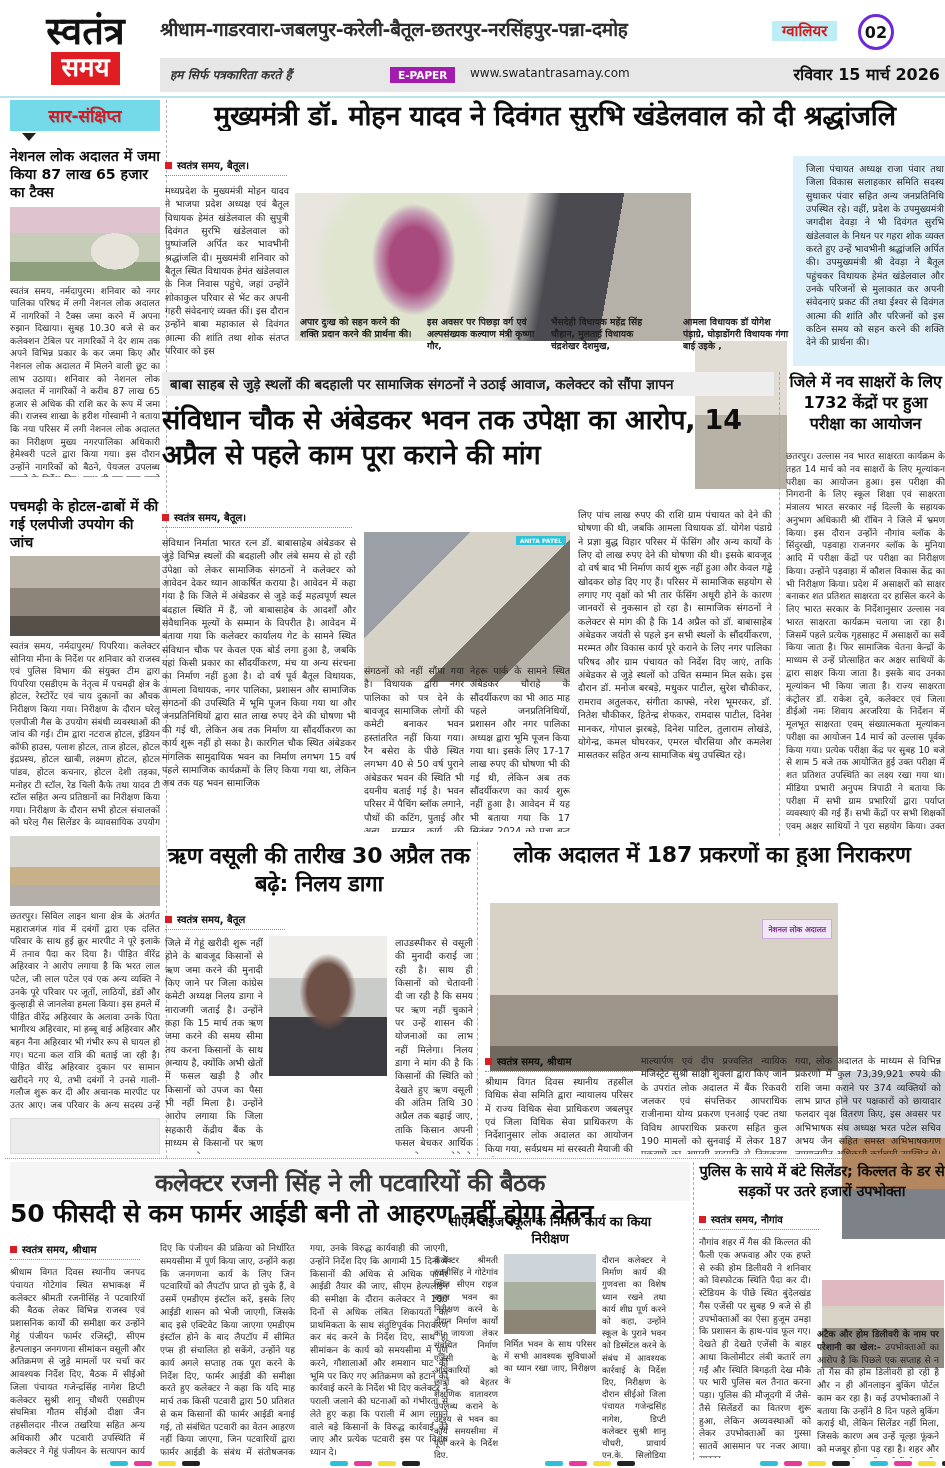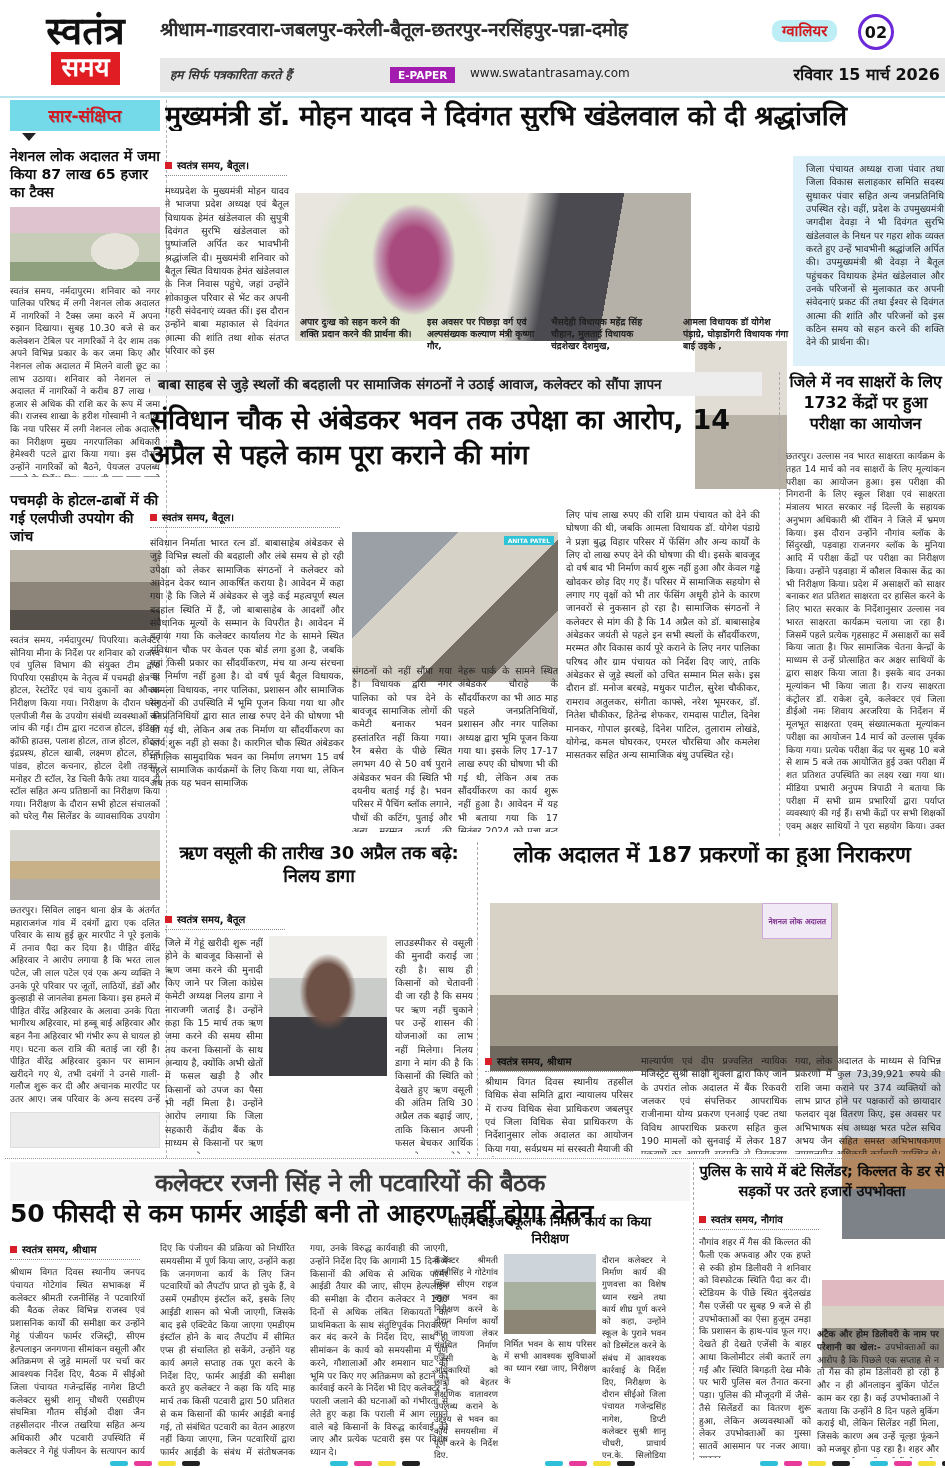--- a/index.html
+++ b/index.html
@@ -12,21 +12,21 @@
   .byline{font-size:10px;font-weight:700;color:#101010;padding-bottom:3px;border-bottom:1px dotted #8a8a8a;}
   .bullet{display:inline-block;width:7px;height:7px;background:#d61f26;margin-right:5px;}
   .caption{font-size:9.2px;font-weight:600;line-height:1.32;color:#222;overflow:hidden;}
   .ph{background:linear-gradient(135deg,#d8d5ce,#b9b6ae 60%,#a5a29a);overflow:hidden;position:relative;}
   .vdash{border-left:1px dashed #aaa;}
   
   .logo-top{font-size:38px;font-weight:800;color:#111;line-height:1;}
   .logo-bottom{display:inline-block;background:#e01d23;color:#fff;font-weight:800;font-size:26px;
                padding:1px 10px 3px;line-height:1.1;margin-top:2px;}
   .cities{font-size:19px;font-weight:800;color:#2e2e2e;letter-spacing:-0.3px;}
-  .edition-pill{background:#bdeef5;color:#d11920;font-weight:800;font-size:15px;padding:2px 10px;border-radius:9px;}
+  .edition-pill{background:#bdeef5;color:#d11920;font-weight:800;font-size:15px;padding:2px 10px;border-radius:1px;font-family:Liberation Serif, serif;}
   .page-circle{width:30px;height:30px;border-radius:50%;background:#fff;border:3px solid #6d28d9;
                font-size:16px;font-weight:800;color:#111;display:flex;align-items:center;justify-content:center;}
   .head-strip{background:#e7e7e7;}
   .tagline{font-size:12px;font-style:italic;font-weight:700;color:#333;}
   .epaper{background:#a21caf;color:#fff;font-size:10.5px;font-weight:800;padding:2px 8px;}
   .website{font-size:12px;color:#222;}
   .dateline{font-size:16px;font-weight:800;color:#111;}
   .head-rule{border-top:2px solid #b9e4ee;}
   
   #sidebar{left:10px;top:100px;width:150px;height:1058px;border-right:1px dashed #b5b5b5;padding-right:6px;}
@@ -49,22 +49,22 @@
   #ph-tr2{background:linear-gradient(180deg,#e2ddd4 0 50%,#b8b2a6 50%);}
   #ph-amb{background:linear-gradient(135deg,#9aa0a6 0 30%,#d6d2c8 30% 60%,#756f66 60% 80%,#b9b4ab 80%);}
   #ph-loan{background:radial-gradient(46px 62px at 50% 40%,#6e5146 0 45%,transparent 62%),
            linear-gradient(180deg,#efeeea 0 30%,#caccc9 30% 58%,#3c3c40 58%);}
   #ph-ad1{background:linear-gradient(180deg,#d8d2c6 0 55%,#9d9688 55% 85%,#6f695f 85%);}
   #ph-ad2{background:linear-gradient(180deg,#cfd4da 0 40%,#b3875f 40% 70%,#7d8288 70%);}
   #ph-cm{background:linear-gradient(180deg,#cdd5db 0 35%,#a8b0a0 35% 70%,#8c8475 70%);}
   #ph-gas{background:linear-gradient(180deg,#e0b9c0 0 30%,#d9d2c6 30% 55%,#8e8a82 55%);}
   .photo-chip{position:absolute;top:4px;right:4px;background:#2fc3d7;color:#fff;font-size:6px;
               font-weight:700;padding:1px 4px;}
-  .photo-banner{position:absolute;top:0;right:6px;background:#f2e9f6;color:#7b2d8b;font-size:7.5px;
-                font-weight:800;padding:12px 5px;border:1px solid #cfa8dc;}
+  .photo-banner{position:absolute;top:16px;right:6px;background:#f2e9f6;color:#7b2d8b;font-size:7.5px;
+                font-weight:800;padding:4px 5px;border:1px solid #cfa8dc;}
   
   .kicker{background:#ededed;font-size:13.5px;font-weight:800;color:#1d1d1d;padding:3px 8px;}
   .sidebox{background:#def0f9;padding:6px 13px;}
   .lead-bold{font-weight:800;}
   .hr-dot{border-top:1px dotted #999;}
   .banner-strip{background:#f5f5f5;text-align:center;font-size:24px;font-weight:700;color:#3a3a3a;
                 padding:3px 0;letter-spacing:-0.3px;}
   
   .regs{display:flex;gap:6px;}
   .regs span{display:inline-block;width:18px;height:5px;border-radius:2px;}
@@ -96,66 +96,66 @@
   <div id="sidebar" class="abs">
     <div class="sb-title">सार-संक्षिप्त</div>
     <div class="sb-tri"></div>
 
     <div>
       <div class="sb-head">नेशनल लोक अदालत में जमा किया 87 लाख 65 हजार का टैक्स</div>
       <div id="ph-sb1" class="ph sb-photo" style="height:74px;"></div>
       <div class="sb-body" style="max-height:192px;">स्वतंत्र समय, नर्मदापुरम। शनिवार को नगर पालिका परिषद में लगी नेशनल लोक अदालत में नागरिकों ने टैक्स जमा करने में अपना रुझान दिखाया। सुबह 10.30 बजे से कर कलेक्शन टेबिल पर नागरिकों ने देर शाम तक अपने विभिन्न प्रकार के कर जमा किए और नेशनल लोक अदालत में मिलने वाली छूट का लाभ उठाया। शनिवार को नेशनल लोक अदालत में नागरिकों ने करीब 87 लाख 65 हजार से अधिक की राशि कर के रूप में जमा की। राजस्व शाखा के हरीश गोस्वामी ने बताया कि नया परिसर में लगी नेशनल लोक अदालत का निरीक्षण मुख्य नगरपालिका अधिकारी हेमेश्वरी पटले द्वारा किया गया। इस दौरान उन्होंने नागरिकों को बैठने, पेयजल उपलब्ध कराने के निर्देश दिए। साथ ही कर जमा करने आने वाले लोगों से चर्चा भी की। कर जमा करने में समूची राजस्व टीम लगी रही। गोस्वामी ने बताया कि शनिवार को नेशनल लोक अदालत में कुल 87 लाख 65 हजार 118 रुपए जमा किए गए।</div>
     </div>
 
-    <div style="margin-top:14px;">
+    <div style="margin-top:20px;">
       <div class="sb-head">पचमढ़ी के होटल-ढाबों में की गई एलपीजी उपयोग की जांच</div>
       <div id="ph-sb2" class="ph sb-photo" style="height:80px;"></div>
       <div class="sb-body" style="max-height:186px;">स्वतंत्र समय, नर्मदापुरम/ पिपरिया। कलेक्टर सोनिया मीना के निर्देश पर शनिवार को राजस्व एवं पुलिस विभाग की संयुक्त टीम द्वारा पिपरिया एसडीएम के नेतृत्व में पचमढ़ी क्षेत्र के होटल, रेस्टोरेंट एवं चाय दुकानों का औचक निरीक्षण किया गया। निरीक्षण के दौरान घरेलू एलपीजी गैस के उपयोग संबंधी व्यवस्थाओं की जांच की गई। टीम द्वारा नटराज होटल, इंडियन कॉफी हाउस, पलाश होटल, ताज होटल, होटल इंद्रप्रस्थ, होटल खाबी, लक्ष्मण होटल, होटल पांडव, होटल कचनार, होटल देशी तड़का, मनोहर टी स्टॉल, रेड चिली कैफे तथा यादव टी स्टॉल सहित अन्य प्रतिष्ठानों का निरीक्षण किया गया। निरीक्षण के दौरान सभी होटल संचालकों को घरेलू गैस सिलेंडर के व्यावसायिक उपयोग को लेकर हिदायत दी गई तथा निर्देशित किया गया कि भविष्य में यदि कहीं घरेलू एलपीजी गैस का उपयोग पाया गया तो संबंधित के विरुद्ध नियमानुसार सख्त कार्रवाई की जाएगी।</div>
     </div>
 
     <div style="margin-top:10px;">
       <div id="ph-sb3" class="ph sb-photo" style="height:70px;"></div>
       <div class="sb-body" style="max-height:200px;">छतरपुर। सिविल लाइन थाना क्षेत्र के अंतर्गत महाराजगंज गांव में दबंगों द्वारा एक दलित परिवार के साथ हुई क्रूर मारपीट ने पूरे इलाके में तनाव पैदा कर दिया है। पीड़ित वीरेंद्र अहिरवार ने आरोप लगाया है कि भरत लाल पटेल, जी लाल पटेल एवं एक अन्य व्यक्ति ने उनके पूरे परिवार पर जूतों, लाठियों, डंडों और कुल्हाड़ी से जानलेवा हमला किया। इस हमले में पीड़ित वीरेंद्र अहिरवार के अलावा उनके पिता भागीरथ अहिरवार, मां हब्बू बाई अहिरवार और बहन नैना अहिरवार भी गंभीर रूप से घायल हो गए। घटना कल रात्रि की बताई जा रही है। पीड़ित वीरेंद्र अहिरवार दुकान पर सामान खरीदने गए थे, तभी दबंगों ने उनसे गाली-गलौज शुरू कर दी और अचानक मारपीट पर उतर आए। जब परिवार के अन्य सदस्य उन्हें बचाने पहुंचे, तो दबंगों ने उनके साथ भी बेरहमी से पीटा। हमले में इस्तेमाल हथियारों से पीड़ितों को गंभीर चोटें आईं, जिसके कारण सभी को जिला अस्पताल में भर्ती कराया गया है, जहां उनकी हालत गंभीर बनी हुई है।</div>
     </div>
     <div class="sb-grayblock"></div>
   </div>
 
   <div class="abs" style="left:165px;top:100px;width:780px;height:270px;">
-    <div class="hl nowrap" style="font-size:27px;width:780px;">मुख्यमंत्री डॉ. मोहन यादव ने दिवंगत सुरभि खंडेलवाल को दी श्रद्धांजलि</div>
+    <div class="hl nowrap" style="font-size:27px;text-align:center;width:780px;">मुख्यमंत्री डॉ. मोहन यादव ने दिवंगत सुरभि खंडेलवाल को दी श्रद्धांजलि</div>
     <div class="abs byline" style="left:0;top:58px;width:122px;"><span class="bullet"></span><span>स्वतंत्र समय, बैतूल।</span></div>
     <div class="abs body-txt" style="left:0;top:84px;width:124px;height:182px;">मध्यप्रदेश के मुख्यमंत्री मोहन यादव ने भाजपा प्रदेश अध्यक्ष एवं बैतूल विधायक हेमंत खंडेलवाल की सुपुत्री दिवंगत सुरभि खंडेलवाल को पुष्पांजलि अर्पित कर भावभीनी श्रद्धांजलि दी। मुख्यमंत्री शनिवार को बैतूल स्थित विधायक हेमंत खंडेलवाल के निज निवास पहुंचे, जहां उन्होंने शोकाकुल परिवार से भेंट कर अपनी गहरी संवेदनाएं व्यक्त कीं। इस दौरान उन्होंने बाबा महाकाल से दिवंगत आत्मा की शांति तथा शोक संतप्त परिवार को इस</div>
     <div id="ph-tr1" class="abs ph" style="left:130px;top:62px;width:396px;height:148px;"></div>
     <div id="ph-tr2" class="abs ph" style="left:530px;top:62px;width:92px;height:148px;"></div>
     <div class="abs caption" style="left:135px;top:216px;width:118px;height:46px;">अपार दुःख को सहन करने की शक्ति प्रदान करने की प्रार्थना की।</div>
     <div class="abs caption" style="left:262px;top:216px;width:116px;height:46px;">इस अवसर पर पिछड़ा वर्ग एवं अल्पसंख्यक कल्याण मंत्री कृष्णा गौर,</div>
     <div class="abs caption" style="left:386px;top:216px;width:112px;height:46px;">भैंसदेही विधायक महेंद्र सिंह चौहान, मुलताई विधायक चंद्रशेखर देशमुख,</div>
     <div class="abs caption" style="left:518px;top:216px;width:106px;height:46px;">आमला विधायक डॉ योगेश पंड़ाग्रे, घोड़ाडोंगरी विधायक गंगा बाई उइके ,</div>
     <div class="abs sidebox body-txt" style="left:628px;top:56px;width:138px;height:198px;">जिला पंचायत अध्यक्ष राजा पंवार तथा जिला विकास सलाहकार समिति सदस्य सुधाकर पंवार सहित अन्य जनप्रतिनिधि उपस्थित रहे। वहीं, प्रदेश के उपमुख्यमंत्री जगदीश देवड़ा ने भी दिवंगत सुरभि खंडेलवाल के निधन पर गहरा शोक व्यक्त करते हुए उन्हें भावभीनी श्रद्धांजलि अर्पित की। उपमुख्यमंत्री श्री देवड़ा ने बैतूल पहुंचकर विधायक हेमंत खंडेलवाल और उनके परिजनों से मुलाकात कर अपनी संवेदनाएं प्रकट कीं तथा ईश्वर से दिवंगत आत्मा की शांति और परिजनों को इस कठिन समय को सहन करने की शक्ति देने की प्रार्थना की।</div>
   </div>
 
-  <div class="abs" style="left:150px;top:372px;width:610px;height:464px;">
+  <div class="abs" style="left:162px;top:372px;width:610px;height:464px;">
     <div class="kicker nowrap" style="width:596px;">बाबा साहब से जुड़े स्थलों की बदहाली पर सामाजिक संगठनों ने उठाई आवाज, कलेक्टर को सौंपा ज्ञापन</div>
     <div class="hl" style="position:absolute;top:30px;left:0;width:610px;height:98px;font-size:27px;line-height:1.3;overflow:hidden;">संविधान चौक से अंबेडकर भवन तक उपेक्षा का आरोप, 14 अप्रैल से पहले काम पूरा कराने की मांग</div>
     <div class="abs byline" style="left:0;top:138px;width:190px;"><span class="bullet"></span><span>स्वतंत्र समय, बैतूल।</span></div>
     <div class="abs body-txt" style="left:0;top:164px;width:194px;height:296px;">संविधान निर्माता भारत रत्न डॉ. बाबासाहेब अंबेडकर से जुड़े विभिन्न स्थलों की बदहाली और लंबे समय से हो रही उपेक्षा को लेकर सामाजिक संगठनों ने कलेक्टर को आवेदन देकर ध्यान आकर्षित कराया है। आवेदन में कहा गया है कि जिले में अंबेडकर से जुड़े कई महत्वपूर्ण स्थल बदहाल स्थिति में हैं, जो बाबासाहेब के आदर्शों और संवैधानिक मूल्यों के सम्मान के विपरीत है। आवेदन में बताया गया कि कलेक्टर कार्यालय गेट के सामने स्थित संविधान चौक पर केवल एक बोर्ड लगा हुआ है, जबकि यहां किसी प्रकार का सौंदर्यीकरण, मंच या अन्य संरचना का निर्माण नहीं हुआ है। दो वर्ष पूर्व बैतूल विधायक, आमला विधायक, नगर पालिका, प्रशासन और सामाजिक संगठनों की उपस्थिति में भूमि पूजन किया गया था और जनप्रतिनिधियों द्वारा सात लाख रुपए देने की घोषणा भी की गई थी, लेकिन अब तक निर्माण या सौंदर्यीकरण का कार्य शुरू नहीं हो सका है। कारगिल चौक स्थित अंबेडकर मांगलिक सामुदायिक भवन का निर्माण लगभग 15 वर्ष पहले सामाजिक कार्यक्रमों के लिए किया गया था, लेकिन अब तक यह भवन सामाजिक</div>
     <div id="ph-amb" class="abs ph" style="left:202px;top:136px;width:206px;height:150px;">
       <span class="photo-chip">ANITA PATEL</span>
     </div>
     <div class="abs body-txt" style="left:202px;top:292px;width:100px;height:168px;">संगठनों को नहीं सौंपा गया है। विधायक द्वारा नगर पालिका को पत्र देने के बावजूद सामाजिक लोगों की कमेटी बनाकर भवन हस्तांतरित नहीं किया गया। रैन बसेरा के पीछे स्थित लगभग 40 से 50 वर्ष पुराने अंबेडकर भवन की स्थिति भी दयनीय बताई गई है। भवन परिसर में पैचिंग ब्लॉक लगाने, पौधों की कटिंग, पुताई और अन्य मरम्मत कार्य की आवश्यकता है। यहां प्रतिदिन लोगों का आवागमन होता है, इसलिए परिसर में 10 से 12 सीमेंट की बेंच लगाने की भी मांग की गई है।</div>
     <div class="abs body-txt" style="left:308px;top:292px;width:100px;height:168px;">नेहरू पार्क के सामने स्थित अंबेडकर चौराहे के सौंदर्यीकरण का भी आठ माह पहले जनप्रतिनिधियों, प्रशासन और नगर पालिका अध्यक्ष द्वारा भूमि पूजन किया गया था। इसके लिए 17-17 लाख रुपए की घोषणा भी की गई थी, लेकिन अब तक सौंदर्यीकरण का कार्य शुरू नहीं हुआ है। आवेदन में यह भी बताया गया कि 17 सितंबर 2024 को प्रज्ञा बुद्ध विहार डॉ. अंबेडकर भवन जामठी में भगवान गौतम बुद्ध की प्रतिमा स्थापना कार्यक्रम के दौरान बैतूल विधायक हेमंत खंडेलवाल ने अंबेडकर भवन निर्माण के</div>
     <div class="abs body-txt" style="left:416px;top:136px;width:194px;height:324px;">लिए पांच लाख रुपए की राशि ग्राम पंचायत को देने की घोषणा की थी, जबकि आमला विधायक डॉ. योगेश पंडाग्रे ने प्रज्ञा बुद्ध विहार परिसर में फेंसिंग और अन्य कार्यों के लिए दो लाख रुपए देने की घोषणा की थी। इसके बावजूद दो वर्ष बाद भी निर्माण कार्य शुरू नहीं हुआ और केवल गड्ढे खोदकर छोड़ दिए गए हैं। परिसर में सामाजिक सहयोग से लगाए गए वृक्षों को भी तार फेंसिंग अधूरी होने के कारण जानवरों से नुकसान हो रहा है। सामाजिक संगठनों ने कलेक्टर से मांग की है कि 14 अप्रैल को डॉ. बाबासाहेब अंबेडकर जयंती से पहले इन सभी स्थलों के सौंदर्यीकरण, मरम्मत और विकास कार्य पूरे कराने के लिए नगर पालिका परिषद और ग्राम पंचायत को निर्देश दिए जाएं, ताकि अंबेडकर से जुड़े स्थलों को उचित सम्मान मिल सके। इस दौरान डॉ. मनोज बरबड़े, मधुकर पाटील, सुरेश चौकीकर, रामराव अतुलकर, संगीता काफ्से, नरेश भूमरकर, डॉ. नितेश चौकीकर, हितेन्द्र शेफकर, रामदास पाटील, दिनेश मानकर, गोपाल झरबड़े, दिनेश पाटिल, तुलाराम लोखंडे, योगेन्द्र, कमल घोघरकर, एमरल चौरसिया और कमलेश मासतकर सहित अन्य सामाजिक बंधु उपस्थित रहे।</div>
   </div>
 
   <div class="abs vdash" style="left:779px;top:372px;width:166px;height:464px;padding-left:6px;box-sizing:border-box;">
     <div class="hl" style="font-size:16px;line-height:1.3;text-align:center;height:74px;overflow:hidden;">जिले में नव साक्षरों के लिए 1732 केंद्रों पर हुआ परीक्षा का आयोजन</div>
     <div class="body-txt" style="font-size:9.0px;height:380px;margin-top:4px;">छतरपुर। उल्लास नव भारत साक्षरता कार्यक्रम के तहत 14 मार्च को नव साक्षरों के लिए मूल्यांकन परीक्षा का आयोजन हुआ। इस परीक्षा की निगरानी के लिए स्कूल शिक्षा एवं साक्षरता मंत्रालय भारत सरकार नई दिल्ली के सहायक अनुभाग अधिकारी श्री रॉबिन ने जिले में भ्रमण किया। इस दौरान उन्होंने नौगांव ब्लॉक के सिंदुरखी, पड़वाहा राजनगर ब्लॉक के मुनिया आदि में परीक्षा केंद्रों पर परीक्षा का निरीक्षण किया। उन्होंने पड़वाहा में कौशल विकास केंद्र का भी निरीक्षण किया। प्रदेश में असाक्षरों को साक्षर बनाकर शत प्रतिशत साक्षरता दर हासिल करने के लिए भारत सरकार के निर्देशानुसार उल्लास नव भारत साक्षरता कार्यक्रम चलाया जा रहा है। जिसमें पहले प्रत्येक गृहसाहट में असाक्षरों का सर्वे किया जाता है। फिर सामाजिक चेतना केन्द्रों के माध्यम से उन्हें प्रोत्साहित कर अक्षर साथियों के द्वारा साक्षर किया जाता है। इसके बाद उनका मूल्यांकन भी किया जाता है। राज्य साक्षरता कंट्रोलर डॉ. राकेश दुबे, कलेक्टर एवं जिला डीईओ नमः शिवाय अरजरिया के निर्देशन में मूलभूत साक्षरता एवम् संख्यात्मकता मूल्यांकन परीक्षा का आयोजन 14 मार्च को उल्लास पूर्वक किया गया। प्रत्येक परीक्षा केंद्र पर सुबह 10 बजे से शाम 5 बजे तक आयोजित हुई उक्त परीक्षा में शत प्रतिशत उपस्थिति का लक्ष्य रखा गया था। मीडिया प्रभारी अनुपम त्रिपाठी ने बताया कि परीक्षा में सभी ग्राम प्रभारियों द्वारा पर्याप्त व्यवस्थाएं की गई हैं। सभी केंद्रों पर सभी शिक्षकों एवम् अक्षर साथियों ने पूरा सहयोग किया। उक्त परीक्षा के सफल आयोजन को लेकर नियंत्रक राज्य शिक्षा केंद्र डॉ राकेश दुबे ने एक दिन पूर्व सभी जिलों से चर्चा की एवं मोटिवेट किया था।</div>
   </div>
 
   <div class="abs" style="left:165px;top:842px;width:308px;height:314px;">
-    <div class="hl" style="font-size:18px;line-height:1.25;text-align:center;height:62px;overflow:hidden;">ऋण वसूली की तारीख 30 अप्रैल तक बढ़े: निलय डागा</div>
+    <div class="hl" style="font-size:22px;line-height:1.25;text-align:center;height:62px;overflow:hidden;">ऋण वसूली की तारीख 30 अप्रैल तक बढ़े: निलय डागा</div>
     <div class="byline" style="position:absolute;top:70px;left:0;width:120px;"><span class="bullet"></span><span>स्वतंत्र समय, बैतूल</span></div>
     <div class="abs" style="left:0;top:94px;width:222px;height:218px;overflow:hidden;">
       <div id="ph-loan" class="ph" style="float:right;width:118px;height:140px;margin:0 0 4px 6px;"></div>
       <div class="body-txt" style="height:218px;">जिले में गेहूं खरीदी शुरू नहीं होने के बावजूद किसानों से ऋण जमा करने की मुनादी किए जाने पर जिला कांग्रेस कमेटी अध्यक्ष निलय डागा ने नाराजगी जताई है। उन्होंने कहा कि 15 मार्च तक ऋण जमा करने की समय सीमा तय करना किसानों के साथ अन्याय है, क्योंकि अभी खेतों में फसल खड़ी है और किसानों को उपज का पैसा भी नहीं मिला है। उन्होंने आरोप लगाया कि जिला सहकारी केंद्रीय बैंक के माध्यम से किसानों पर ऋण जमा करने का दबाव बनाया जा रहा है और</div>
     </div>
     <div class="abs body-txt" style="left:230px;top:94px;width:78px;height:218px;">लाउडस्पीकर से वसूली की मुनादी कराई जा रही है। साथ ही किसानों को चेतावनी दी जा रही है कि समय पर ऋण नहीं चुकाने पर उन्हें शासन की योजनाओं का लाभ नहीं मिलेगा। निलय डागा ने मांग की है कि किसानों की स्थिति को देखते हुए ऋण वसूली की अंतिम तिथि 30 अप्रैल तक बढ़ाई जाए, ताकि किसान अपनी फसल बेचकर आर्थिक रूप से सक्षम होने के बाद ऋण चुका सकें। उन्होंने कहा कि किसानों पर इस तरह का सार्वजनिक दबाव बनाना उचित नहीं है।</div>
   </div>
 
   <div class="abs vdash" style="left:477px;top:842px;width:468px;height:314px;padding-left:5px;box-sizing:border-box;">
     <div class="hl nowrap" style="font-size:22px;text-align:center;width:458px;">लोक अदालत में 187 प्रकरणों का हुआ निराकरण</div>

